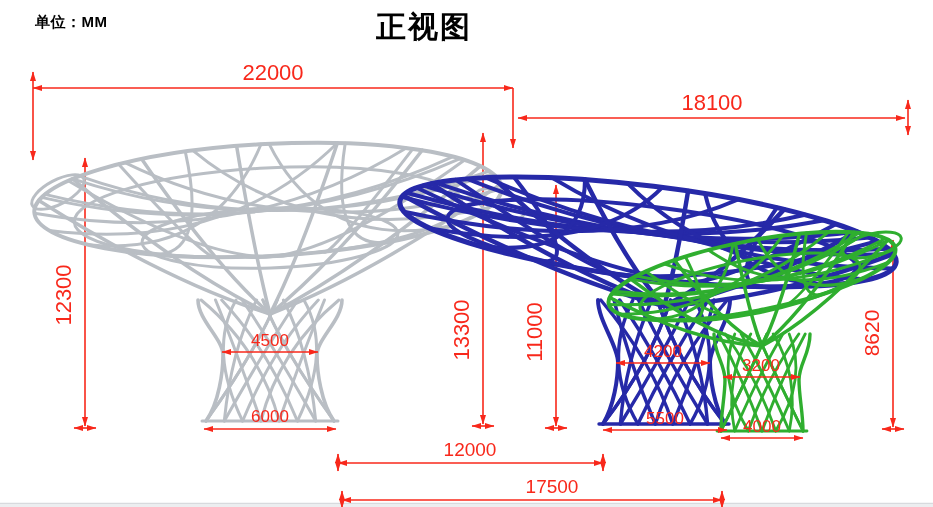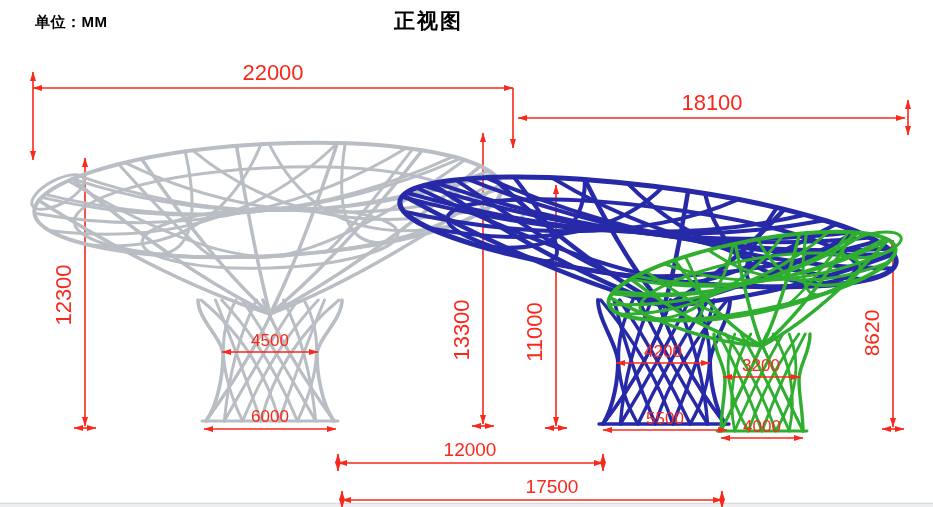--- a/index.html
+++ b/index.html
@@ -5,21 +5,21 @@
   html,body{margin:0;padding:0;background:#ffffff;}
   .stage{
     position:relative;width:933px;height:507px;background:#ffffff;overflow:hidden;
     font-family:"Liberation Sans",sans-serif;
   }
   .unit{
     position:absolute;left:35px;top:13px;font-size:15px;font-weight:bold;
     letter-spacing:0.5px;
   }
   .title{
-    position:absolute;left:394px;top:7px;font-size:21px;font-weight:bold;
+    position:absolute;left:376px;top:7px;font-size:30px;font-weight:bold;
     letter-spacing:2px;
   }
   svg{position:absolute;left:0;top:0;}
 </style>
 </head>
 <body>
 
 <div class="stage">
   <div class="unit">单位：MM</div>
   <div class="title">正视图</div>

